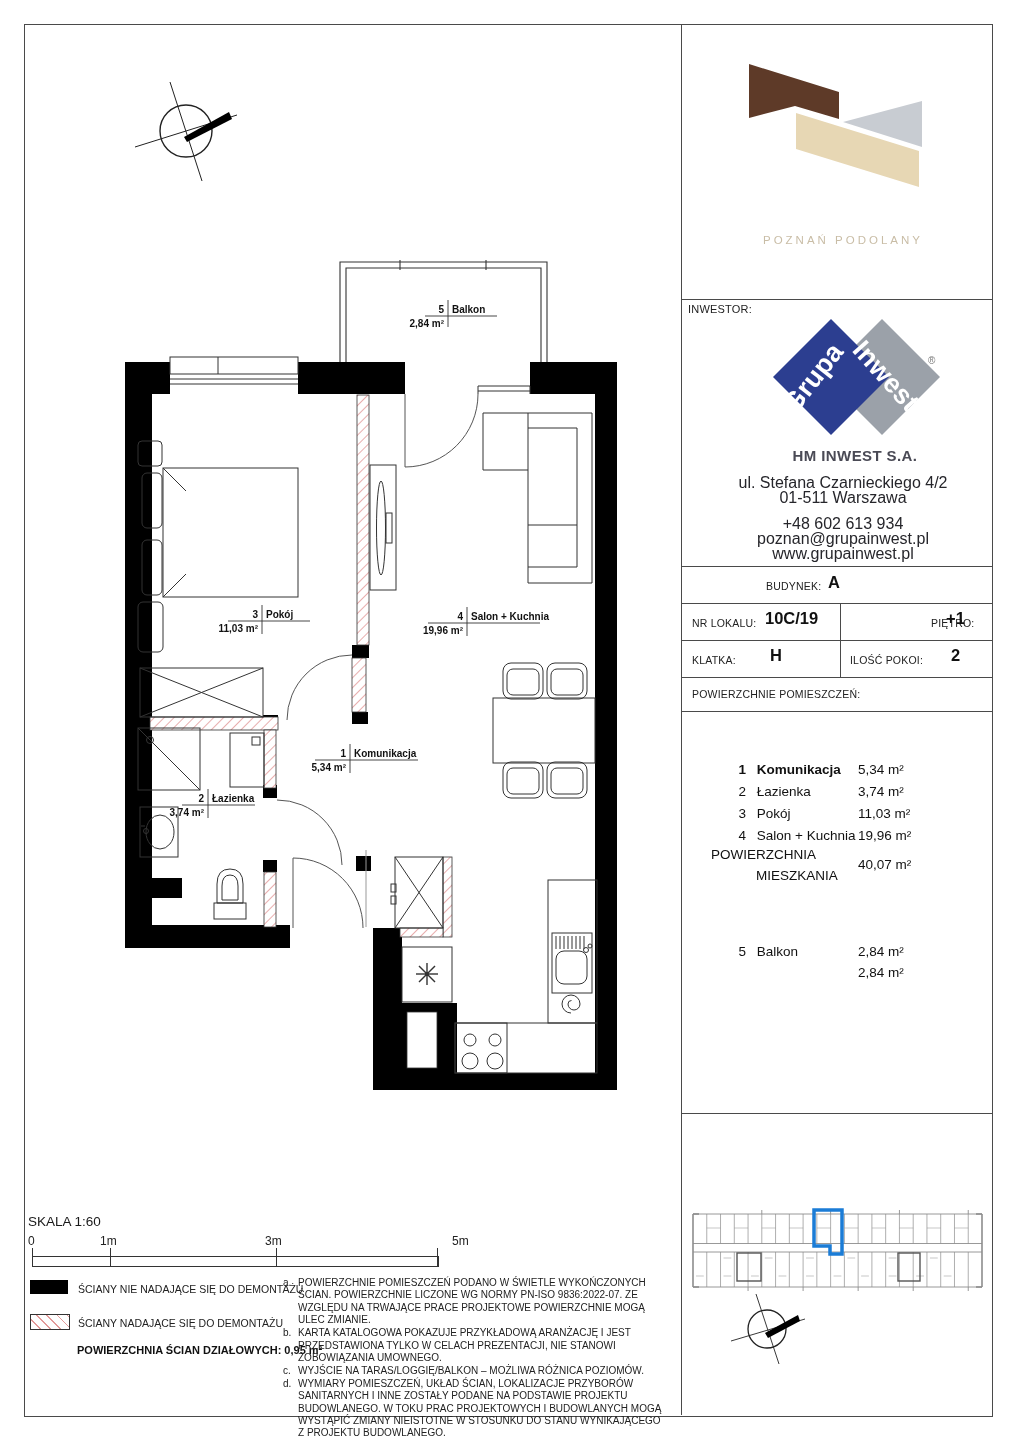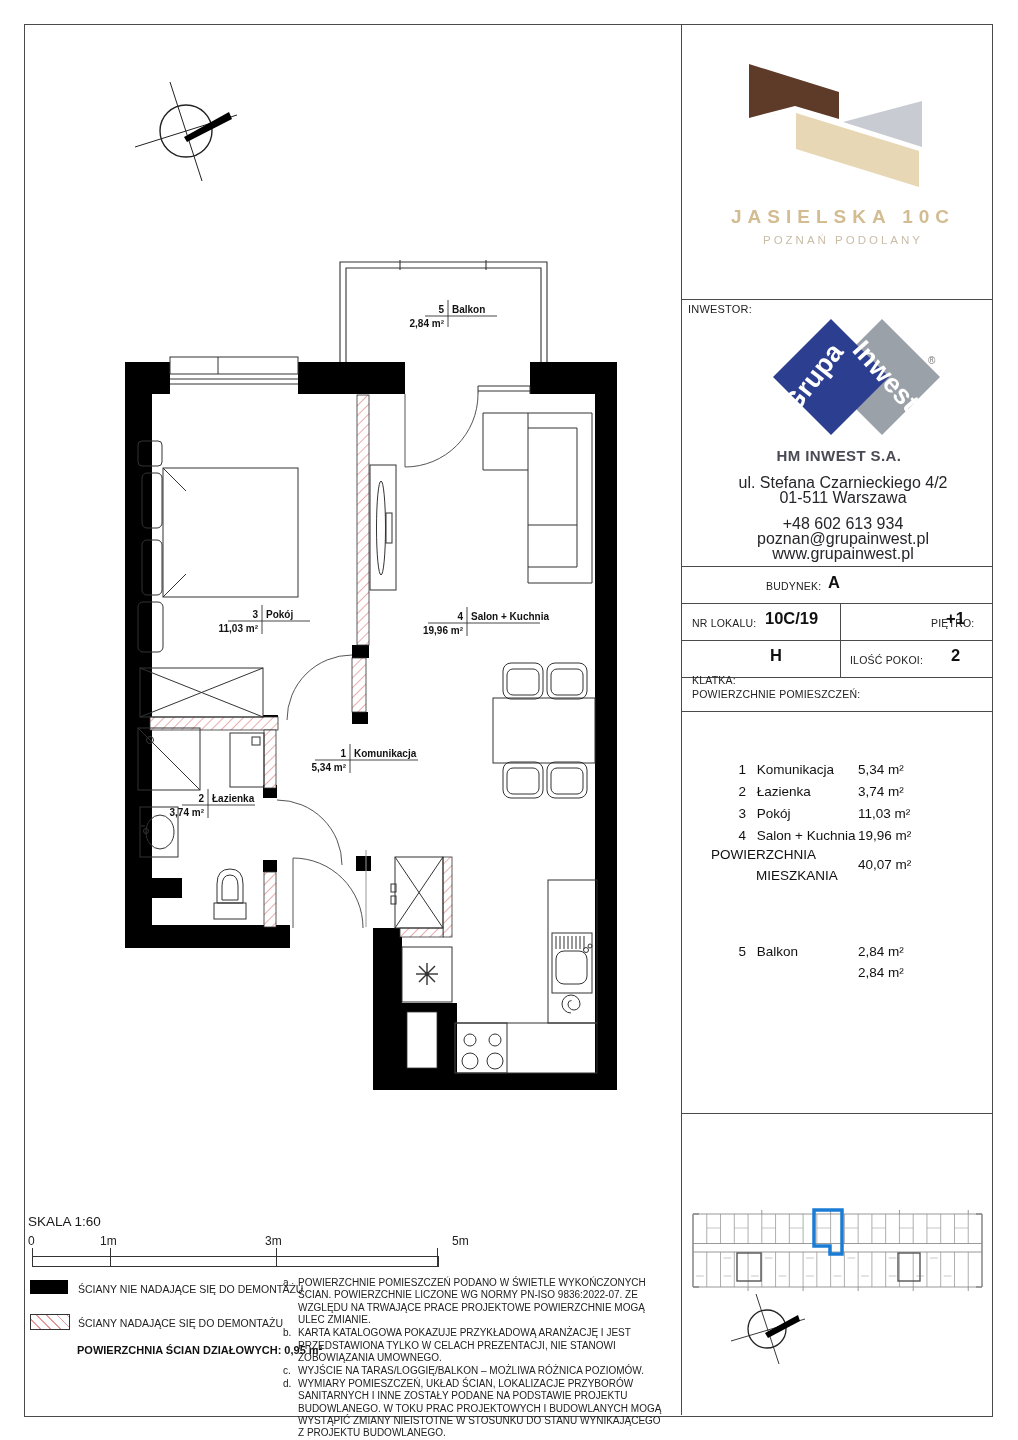--- a/index.html
+++ b/index.html
@@ -269,55 +269,54 @@
         <text class="plan-label" x="204" y="816" text-anchor="end" stroke="none">3,74 m²</text>
       </g>
     </g>
   </svg>
 
   <svg class="abs" style="left:740px;top:40px;" width="200" height="160" viewBox="740 40 200 160">
     <polygon points="749,64 839,92 839,119 795,106 749,118" fill="#5e3a28"></polygon>
     <polygon points="843,122 922,101 922,147" fill="#c8ccd2"></polygon>
     <polygon points="796,113 919,151 919,187 796,149" fill="#e7d7b4"></polygon>
   </svg>
-  <div class="abs brand-title" style="left:700px;top:206px;width:286px;">JASIELSKA 10C</div>
   <div class="abs brand-sub" style="left:700px;top:234px;width:286px;">POZNAŃ PODOLANY</div>
 
   <div class="abs lbl" style="left:688px;top:303px;font-size:11px;">INWESTOR:</div>
   <svg class="abs" style="left:755px;top:310px;" width="190" height="135" viewBox="755 310 190 135">
     <polygon points="882,319 940,377 882,435 824,377" fill="#9ba1a9"></polygon>
     <polygon points="831,319 889,377 831,435 773,377" fill="#2c3e90"></polygon>
     <text x="813" y="387" fill="#fff" font-size="27" font-weight="bold" font-family="Liberation Serif,serif" text-anchor="middle" transform="rotate(-52 813 378)">Grupa</text>
     <text x="886" y="385" fill="#fff" font-size="27" font-weight="bold" font-family="Liberation Serif,serif" text-anchor="middle" transform="rotate(48 886 376)">Inwest</text>
     <text x="928" y="364" fill="#777" font-size="10">®</text>
   </svg>
-  <div class="abs inv-name" style="left:696px;top:447px;width:286px;text-align:center;">HM INWEST S.A.</div>
+  <div class="abs inv-name" style="left:712px;top:447px;width:286px;text-align:center;">HM INWEST S.A.</div>
   <div class="abs inv-line" style="left:700px;top:474px;width:286px;">ul. Stefana Czarnieckiego 4/2</div>
   <div class="abs inv-line" style="left:700px;top:489px;width:286px;">01-511 Warszawa</div>
   <div class="abs inv-line" style="left:700px;top:515px;width:286px;">+48 602 613 934</div>
   <div class="abs inv-line" style="left:700px;top:530px;width:286px;">poznan@grupainwest.pl</div>
   <div class="abs inv-line" style="left:700px;top:545px;width:286px;">www.grupainwest.pl</div>
 
   <div class="abs lbl" style="left:766px;top:580px;">BUDYNEK:</div>
   <div class="abs val" style="left:828px;top:573px;">A</div>
 
   <div class="abs lbl" style="left:692px;top:617px;">NR LOKALU:</div>
   <div class="abs val" style="left:765px;top:609px;">10C/19</div>
   <div class="abs lbl" style="left:884px;top:617px;margin-left:47px;">PIĘTRO:</div>
   <div class="abs val" style="left:946px;top:609px;">+1</div>
 
-  <div class="abs lbl" style="left:692px;top:674px;">KLATKA:</div>
+  <div class="abs lbl" style="left:692px;top:654px;">KLATKA:</div>
   <div class="abs val" style="left:770px;top:646px;">H</div>
   <div class="abs lbl" style="left:850px;top:654px;">ILOŚĆ POKOI:</div>
   <div class="abs val" style="left:951px;top:646px;">2</div>
 
   <div class="abs lbl" style="left:692px;top:688px;">POWIERZCHNIE POMIESZCZEŃ:</div>
 
   <div>
-    <div class="abs list-item" style="left:730px;top:762px;">
+    <div class="abs list-item" style="left:730px;top:762px;font-weight:bold;">
       <span class="list-no">1</span>
       <span style="margin-left:7px;">Komunikacja</span>
     </div>
     <div class="abs list-item" style="left:858px;top:762px;">5,34 m²</div>
 
     <div class="abs list-item" style="left:730px;top:784px;">
       <span class="list-no">2</span>
       <span style="margin-left:7px;">Łazienka</span>
     </div>
     <div class="abs list-item" style="left:858px;top:784px;">3,74 m²</div>

